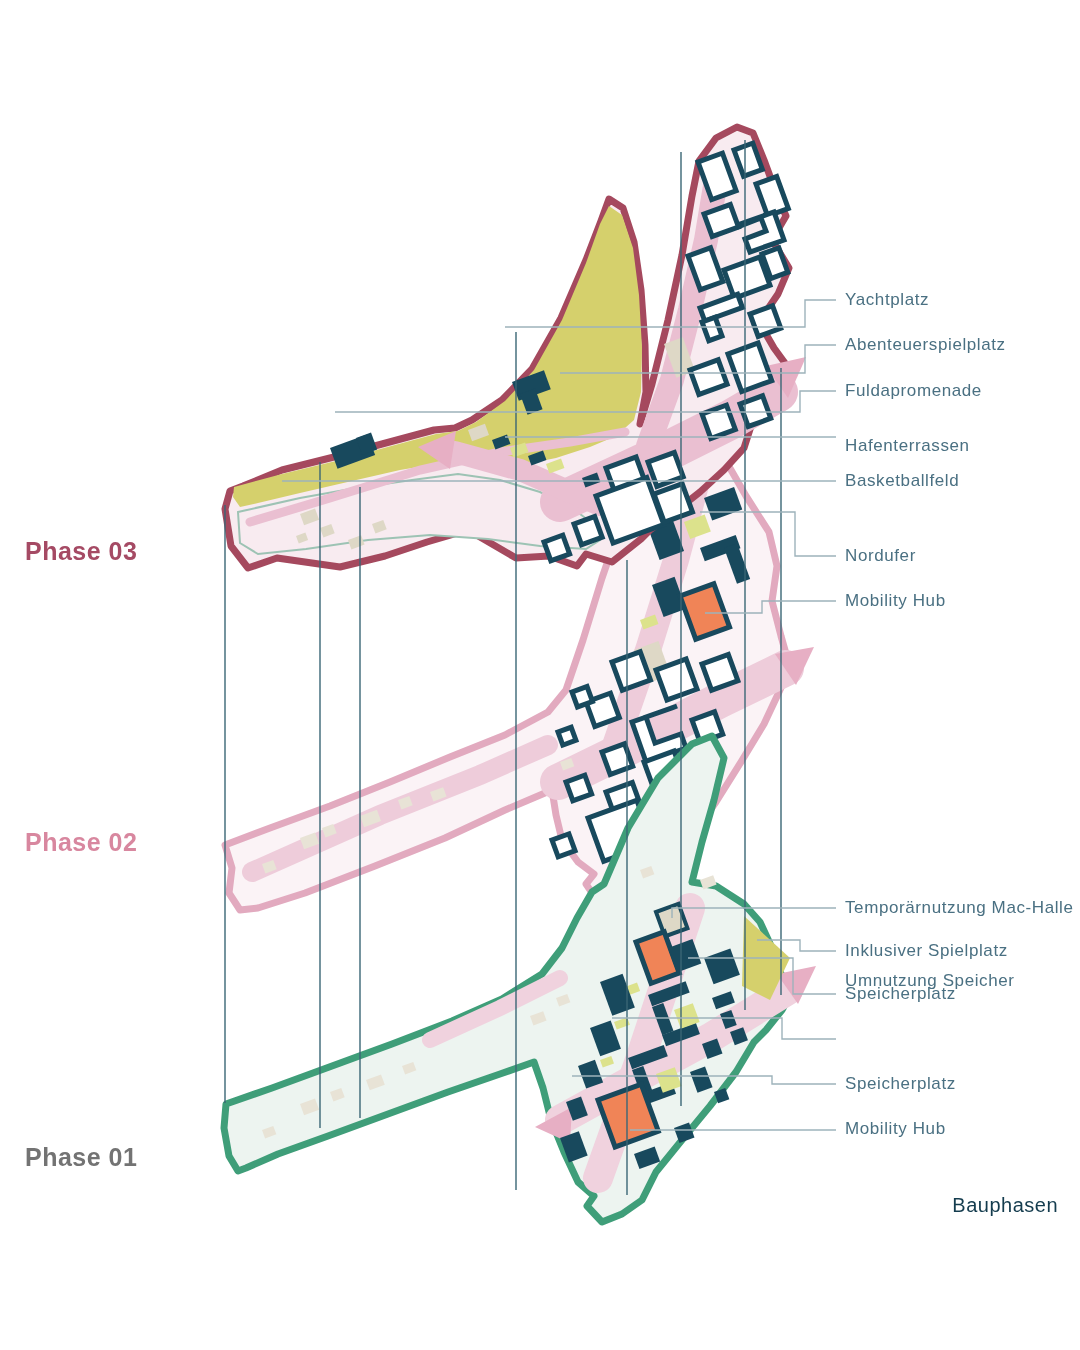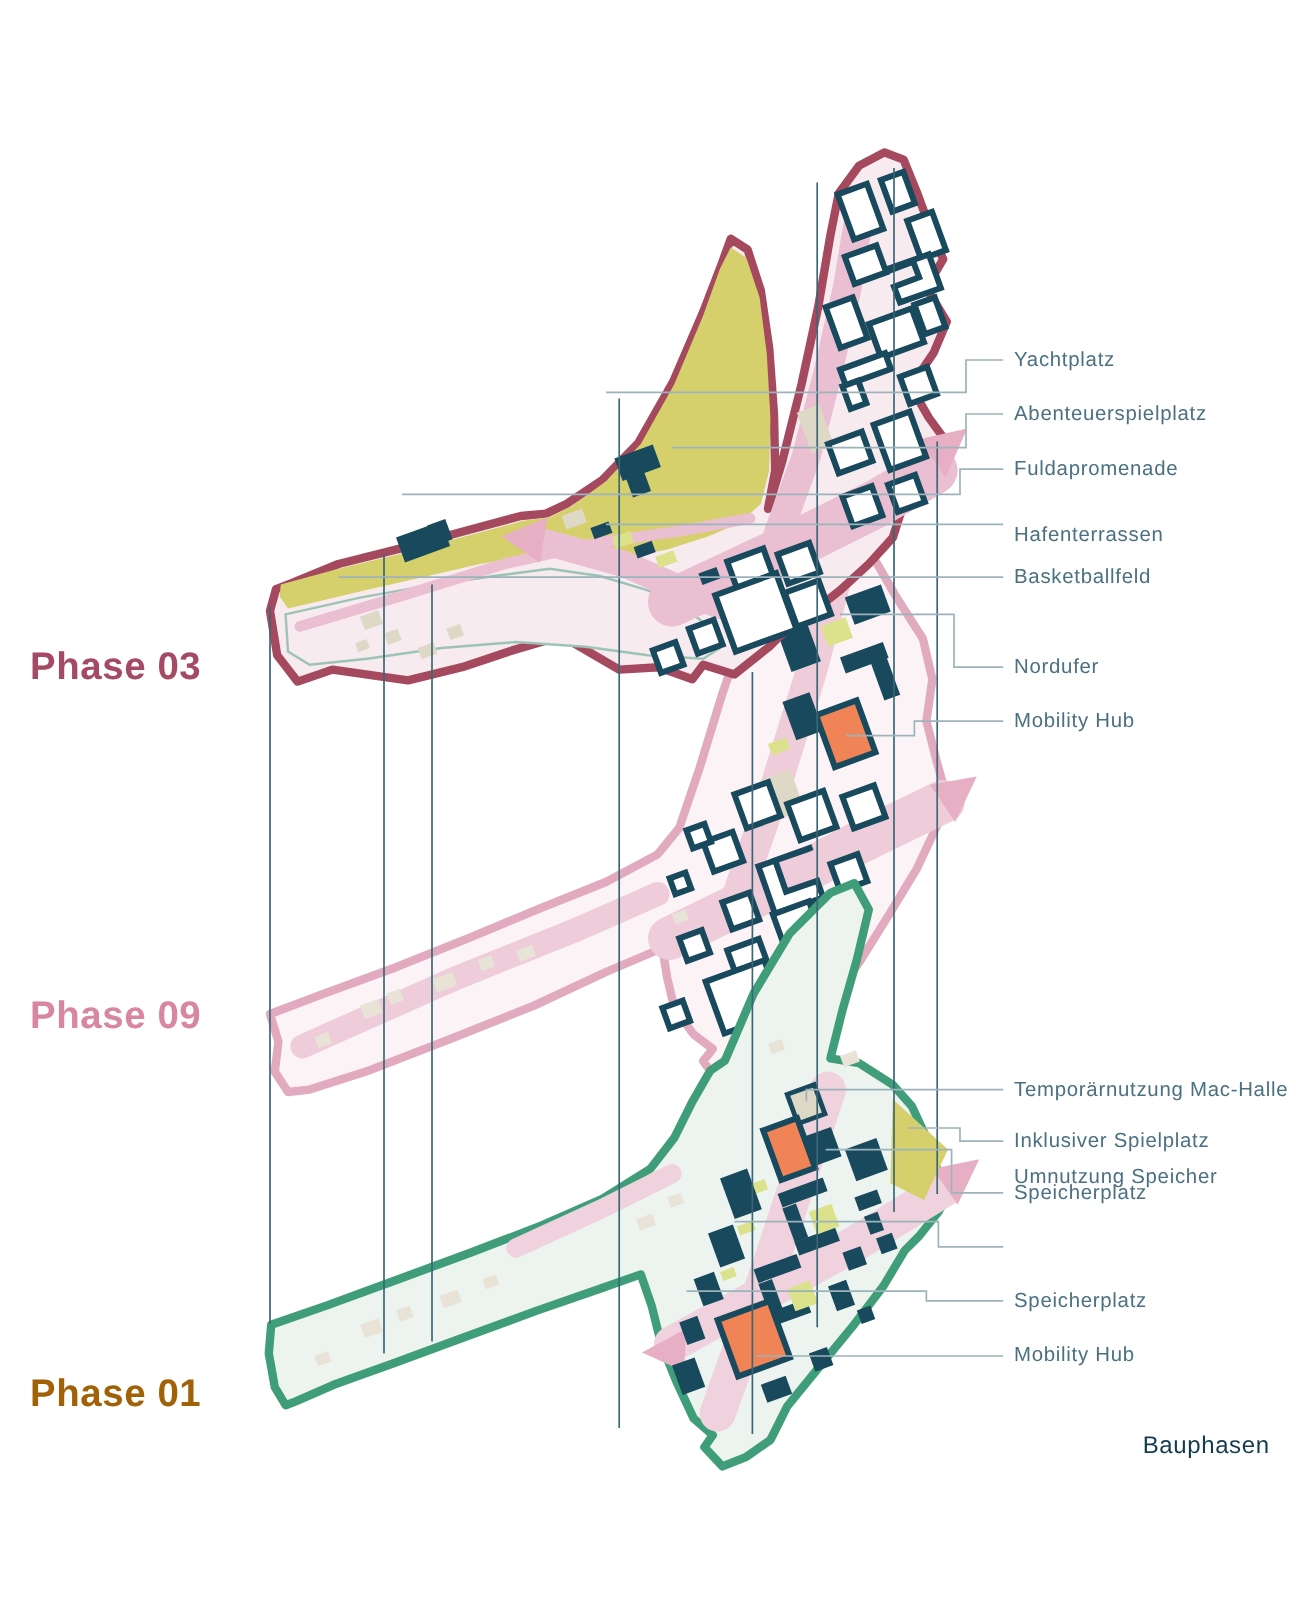--- a/index.html
+++ b/index.html
@@ -1,22 +1,22 @@
 <!DOCTYPE html>
 <html><head>
 <meta charset="utf-8">
 <style>
   html,body{margin:0;padding:0;background:#ffffff;}
   #stage{position:relative;width:1080px;height:1350px;background:#ffffff;overflow:hidden;
          font-family:"Liberation Sans",sans-serif;}
   #map{position:absolute;left:0;top:0;}
   .anno{position:absolute;left:845px;font-size:17px;line-height:20px;letter-spacing:.6px;
         color:#4a7082;white-space:nowrap;}
-  .phase-label{position:absolute;left:25px;font-weight:bold;font-size:32px;letter-spacing:.5px;}
-  .pl3{color:#a54a64;} .pl2{color:#d8879f;} .pl1{color:#a16207;}
+  .phase-label{position:absolute;left:25px;font-weight:bold;font-size:25px;letter-spacing:.5px;}
+  .pl3{color:#a54a64;} .pl2{color:#d8879f;} .pl1{color:#737373;}
   #title{position:absolute;right:22px;top:1194px;font-weight:normal;font-size:20px;
          letter-spacing:.5px;color:#143c4e;}
   
   .p3o{fill:#f8ebf0;stroke:#a5495e;stroke-width:7;stroke-linejoin:round;}
   .p2o{fill:#fbf3f6;stroke:#e2aabf;stroke-width:7;stroke-linejoin:round;}
   .p1o{fill:#edf4f0;stroke:#3f9e79;stroke-width:7;stroke-linejoin:round;}
   .olv{fill:#d5d06c;} .ol{fill:#dce28c;}
   .b3{fill:#ffffff;stroke:#18495d;stroke-width:5;stroke-linejoin:miter;}
   .bs{fill:#18495d;}
   .bg{fill:#ded8c6;} .bgf{fill:#e8e3d6;}
@@ -267,18 +267,18 @@
 <div class="anno" style="top:591px">Mobility Hub</div>
 
 <div class="anno" style="top:898px">Temporärnutzung Mac-Halle</div>
 <div class="anno" style="top:941px">Inklusiver Spielplatz</div>
 <div class="anno" style="top:984px">Speicherplatz</div>
 <div class="anno" style="top:971px">Umnutzung Speicher</div>
 <div class="anno" style="top:1074px">Speicherplatz</div>
 <div class="anno" style="top:1119px">Mobility Hub</div>
 
 <div class="phase-label pl3" style="top:537px">Phase 03</div>
-<div class="phase-label pl2" style="top:828px">Phase 09</div>
+<div class="phase-label pl2" style="top:828px">Phase 02</div>
 <div class="phase-label pl1" style="top:1143px">Phase 01</div>
 
 <div id="title">Bauphasen</div>
 
 </div>
 
 </body></html>

